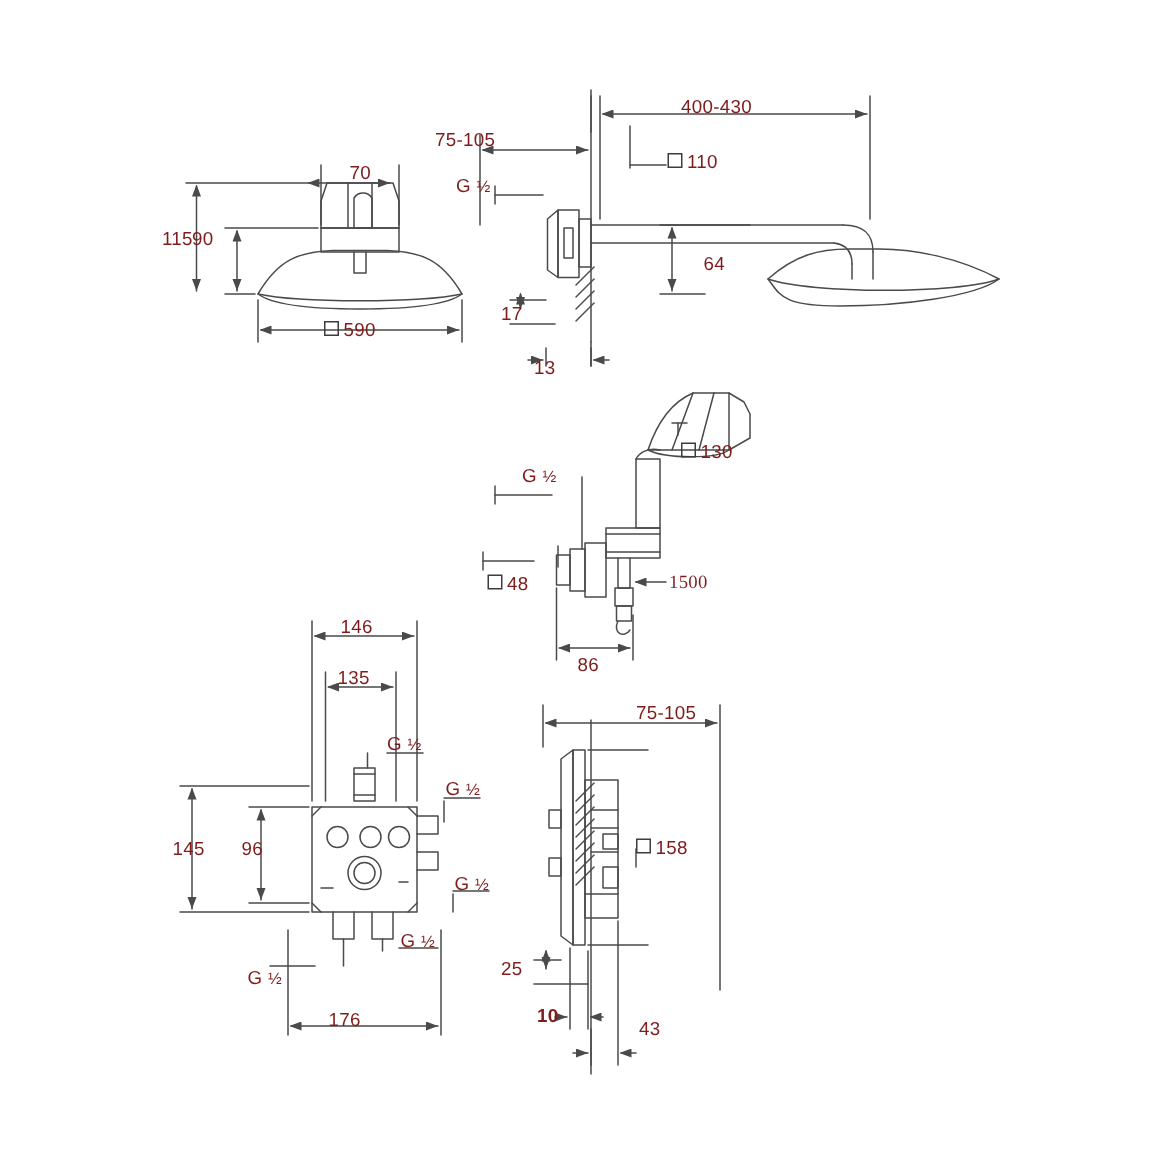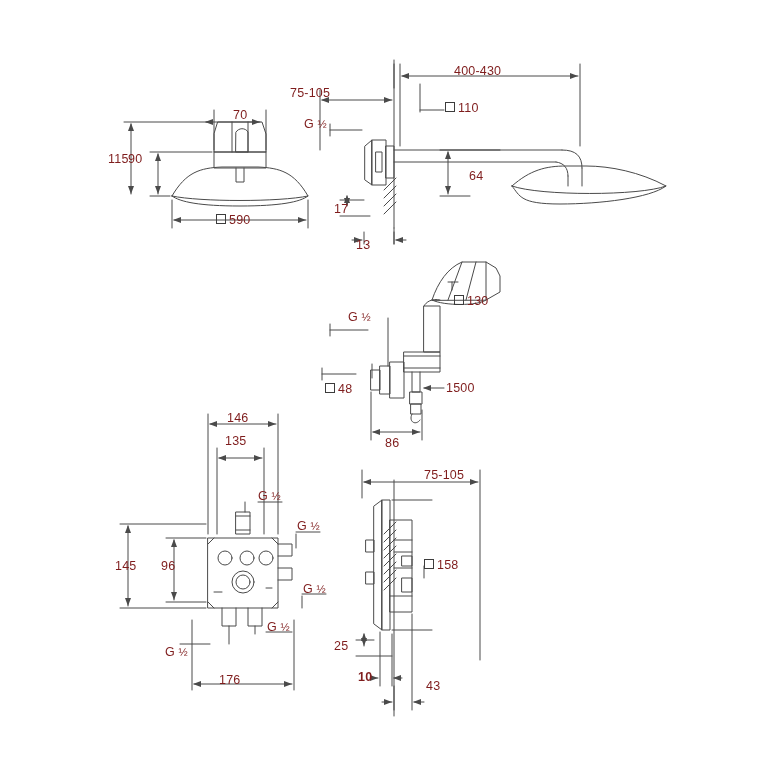--- a/index.html
+++ b/index.html
@@ -313,25 +313,25 @@
   <div class="dimtext" style="left:304px; top:117px;">G&nbsp;<span class="frac">½</span></div>
   <div class="dimtext" style="left:454px; top:64px;">400-430</div>
   <div class="dimtext" style="left:445px; top:101px;"><span class="sq"></span><span>110</span></div>
   <div class="dimtext" style="left:334px; top:202px;">17</div>
   <div class="dimtext" style="left:356px; top:238px;">13</div>
   <div class="dimtext" style="left:469px; top:169px;">64</div>
 
   <div class="dimtext" style="left:348px; top:310px;">G&nbsp;<span class="frac">½</span></div>
   <div class="dimtext" style="left:454px; top:294px;"><span class="sq"></span><span>130</span></div>
   <div class="dimtext" style="left:325px; top:366px;margin-top:16px;"><span class="sq"></span><span>48</span></div>
-  <div class="dimtext" style="left:446px; top:381px;">1500</div>
+  <div class="dimtext" style="left:446px; top:381px;font-family:Liberation Serif, serif;">1500</div>
   <div class="dimtext" style="left:385px; top:436px;">86</div>
 
   <div class="dimtext" style="left:227px; top:411px;">146</div>
-  <div class="dimtext" style="left:225px; top:434px;">135</div>
+  <div class="dimtext" style="left:225px; top:445px;">135</div>
   <div class="dimtext" style="left:115px; top:559px;text-align:right;">145</div>
   <div class="dimtext" style="left:161px; top:559px;text-align:right;">96</div>
   <div class="dimtext" style="left:219px; top:673px;">176</div>
   <div class="dimtext" style="left:258px; top:489px;">G&nbsp;<span class="frac">½</span></div>
   <div class="dimtext" style="left:297px; top:519px;">G&nbsp;<span class="frac">½</span></div>
   <div class="dimtext" style="left:303px; top:582px;">G&nbsp;<span class="frac">½</span></div>
   <div class="dimtext" style="left:165px; top:645px;">G&nbsp;<span class="frac">½</span></div>
   <div class="dimtext" style="left:267px; top:620px;">G&nbsp;<span class="frac">½</span></div>
 
   <div class="dimtext" style="left:424px; top:468px;">75-105</div>

